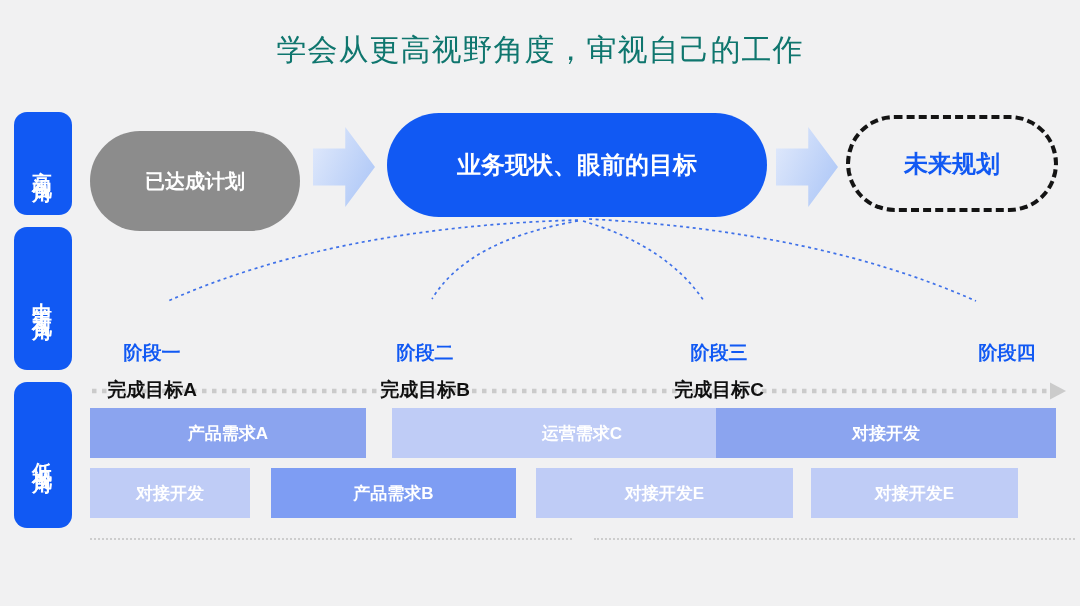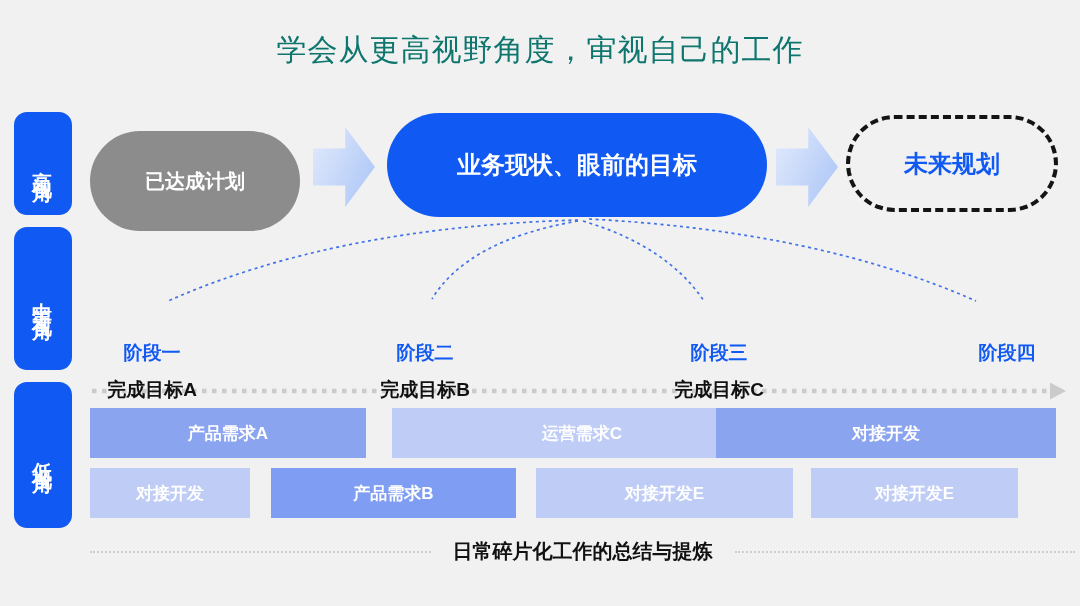--- a/index.html
+++ b/index.html
@@ -158,15 +158,14 @@
 <div class="bar light row1" id="bar-r1-2">运营需求C</div>
 <div class="bar medium row1" id="bar-r1-3">对接开发</div>
 
 <div class="bar light row2" id="bar-r2-1">对接开发</div>
 <div class="bar strong row2" id="bar-r2-2">产品需求B</div>
 <div class="bar light row2" id="bar-r2-3">对接开发E</div>
 <div class="bar light row2" id="bar-r2-4">对接开发E</div>
 
 <div class="footer">
   <div class="dotline"></div>
-  <div class="footer-text">日常碎片化工作的总结与提炼</div>
   <div class="dotline"></div>
 </div>
 
 </body></html>

